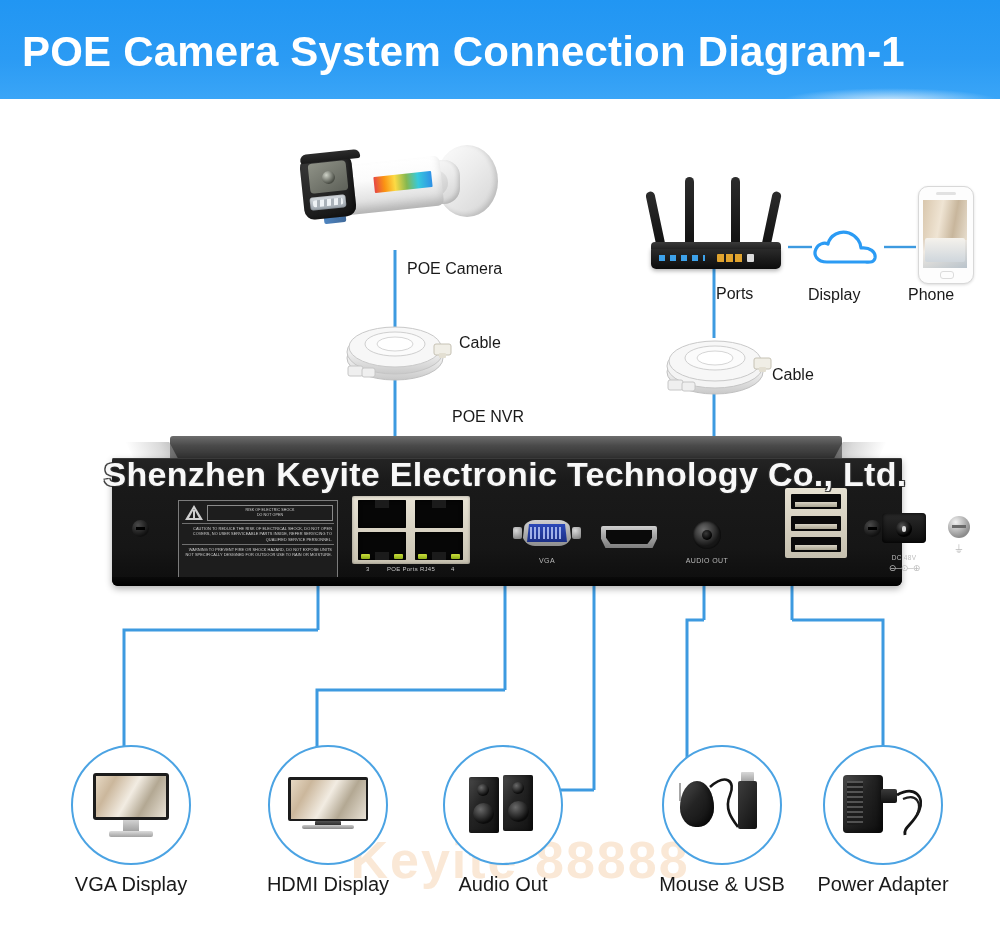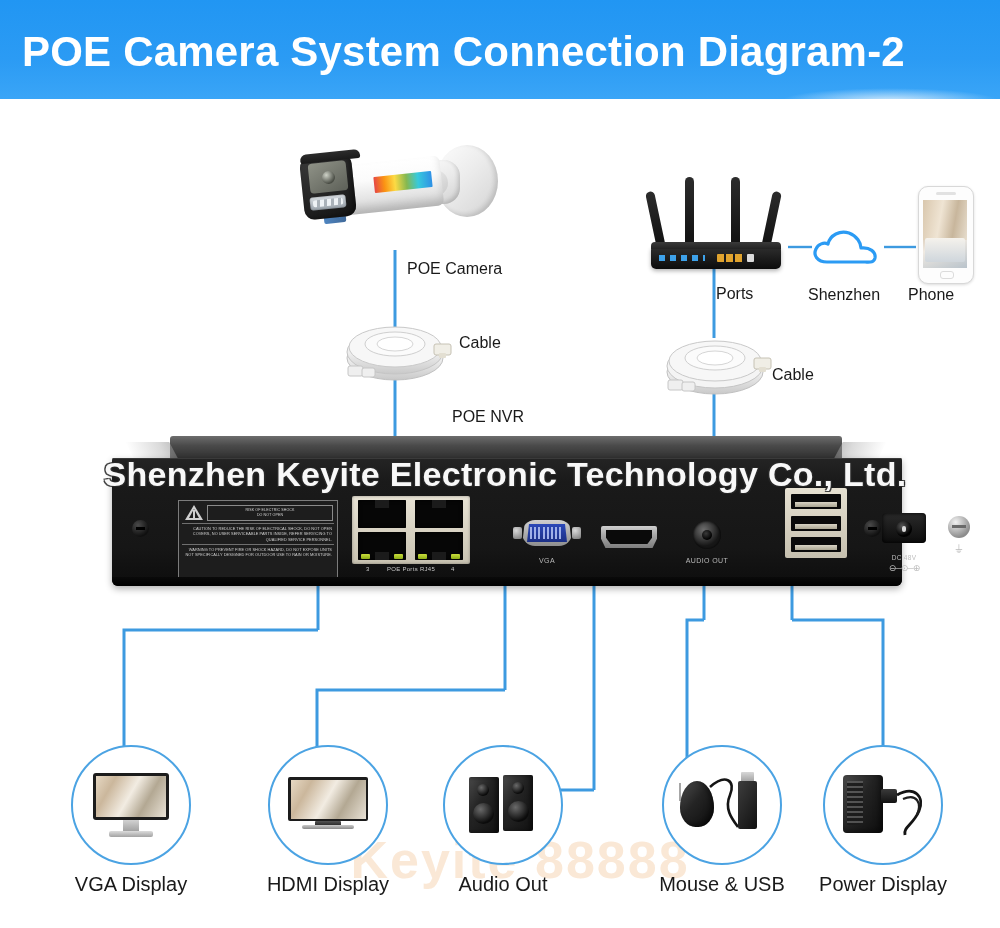--- a/index.html
+++ b/index.html
@@ -245,21 +245,21 @@
         box-shadow:inset -3px -2px 6px rgba(0,0,0,.5);}
   .adp-fins{position:absolute;left:24px;top:36px;width:16px;height:44px;
         background:repeating-linear-gradient(180deg,#5a5a5a 0 2px,#1a1a1a 2px 5px);opacity:.85;}
   .adp-neck{position:absolute;left:58px;top:44px;width:16px;height:14px;border-radius:2px;
         background:linear-gradient(180deg,#3a3a3a,#121212);}
 </style>
 </head>
 <body>
 
 <div class="banner">
-  <div class="banner-title">POE Camera System Connection Diagram-2</div>
+  <div class="banner-title">POE Camera System Connection Diagram-1</div>
   <div class="banner-glow"></div>
 </div>
 
 <div class="canvas"></div>
 
 <svg class="lines" viewBox="0 0 1000 928">
   <g stroke="#3d9ae0" stroke-width="3" fill="none">
     <line x1="395" y1="250" x2="395" y2="330"></line>
     <line x1="395" y1="380" x2="395" y2="455"></line>
     <line x1="714" y1="255" x2="714" y2="338"></line>
@@ -325,21 +325,21 @@
   <div class="r-leds"></div>
   <div class="r-ports"></div>
   <div class="r-wan"></div>
 </div>
 <div class="lbl" style="left:716px;top:285px;">Ports</div>
 
 <svg class="cloud" viewBox="0 0 74 42">
   <path d="M17 36 C7 36 3 29 6 23 C8 18 14 16 18 18 C20 9 30 4 39 7 C47 10 51 17 51 22
            C60 21 66 26 65 32 C64 37 59 36 55 36 Z" fill="none" stroke="#2b9bf4" stroke-width="3.2" stroke-linejoin="round" stroke-linecap="round"></path>
 </svg>
-<div class="lbl" style="left:808px;top:286px;">Shenzhen</div>
+<div class="lbl" style="left:808px;top:286px;">Display</div>
 
 <div class="phone">
   <div class="phone-notch"></div>
   <div class="phone-screen">
     <div class="phone-scene-wall"></div>
     <div class="phone-scene-bed"></div>
   </div>
   <div class="phone-home"></div>
 </div>
 <div class="lbl" style="left:908px;top:286px;">Phone</div>
@@ -492,14 +492,14 @@
 
 <div class="dev" style="left:823px;top:745px;">
   <div class="dev-circle"></div>
   <div class="adp-body"></div>
   <div class="adp-fins"></div>
   <div class="adp-neck"></div>
   <svg style="position:absolute;left:66px;top:32px;width:44px;height:62px;" viewBox="0 0 44 62">
     <path d="M8 18 C26 8 36 20 30 34 C24 48 14 50 16 58" fill="none" stroke="#141414" stroke-width="2.8"></path>
     <path d="M14 22 C28 16 33 26 28 38" fill="none" stroke="#1f1f1f" stroke-width="2.2"></path>
   </svg>
-  <div class="dev-label">Power Display</div>
+  <div class="dev-label">Power Adapter</div>
 </div>
 
 </body></html>

